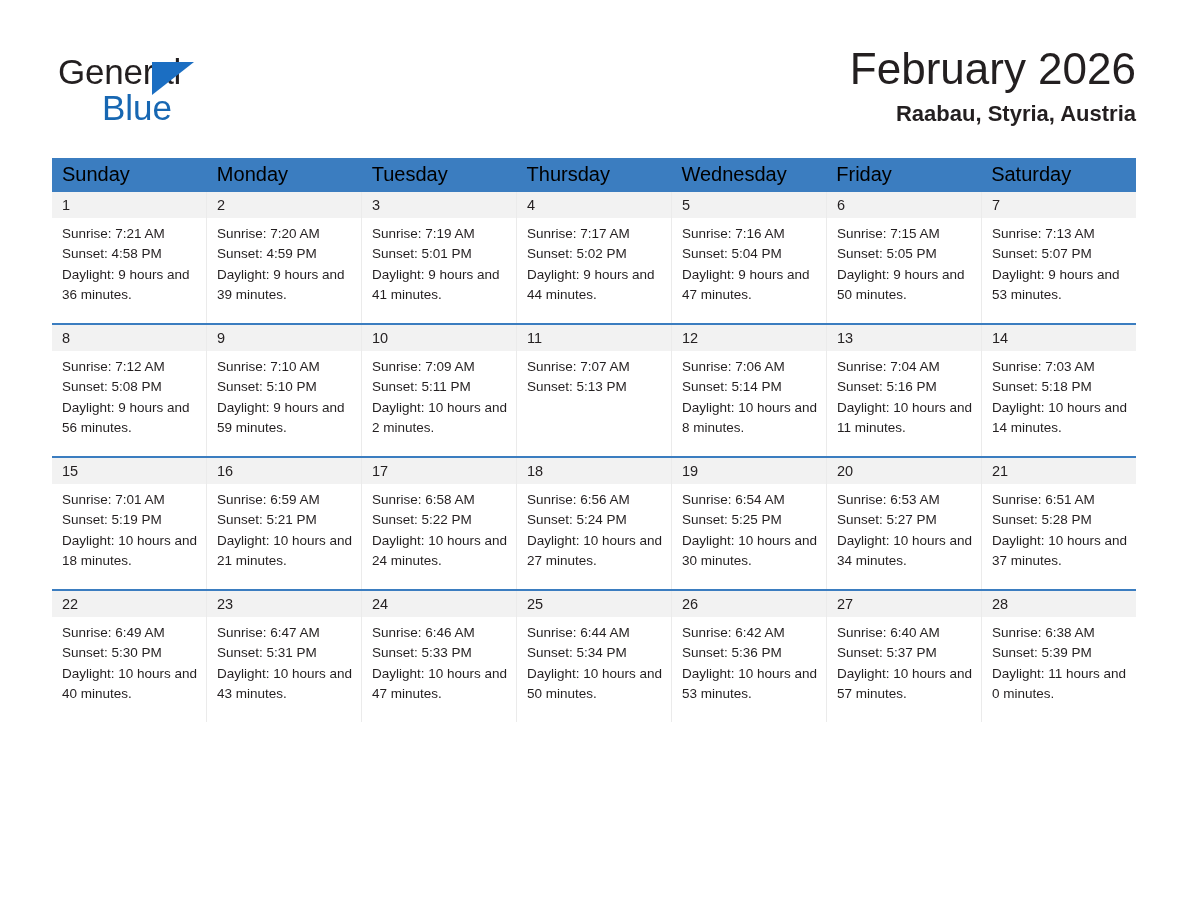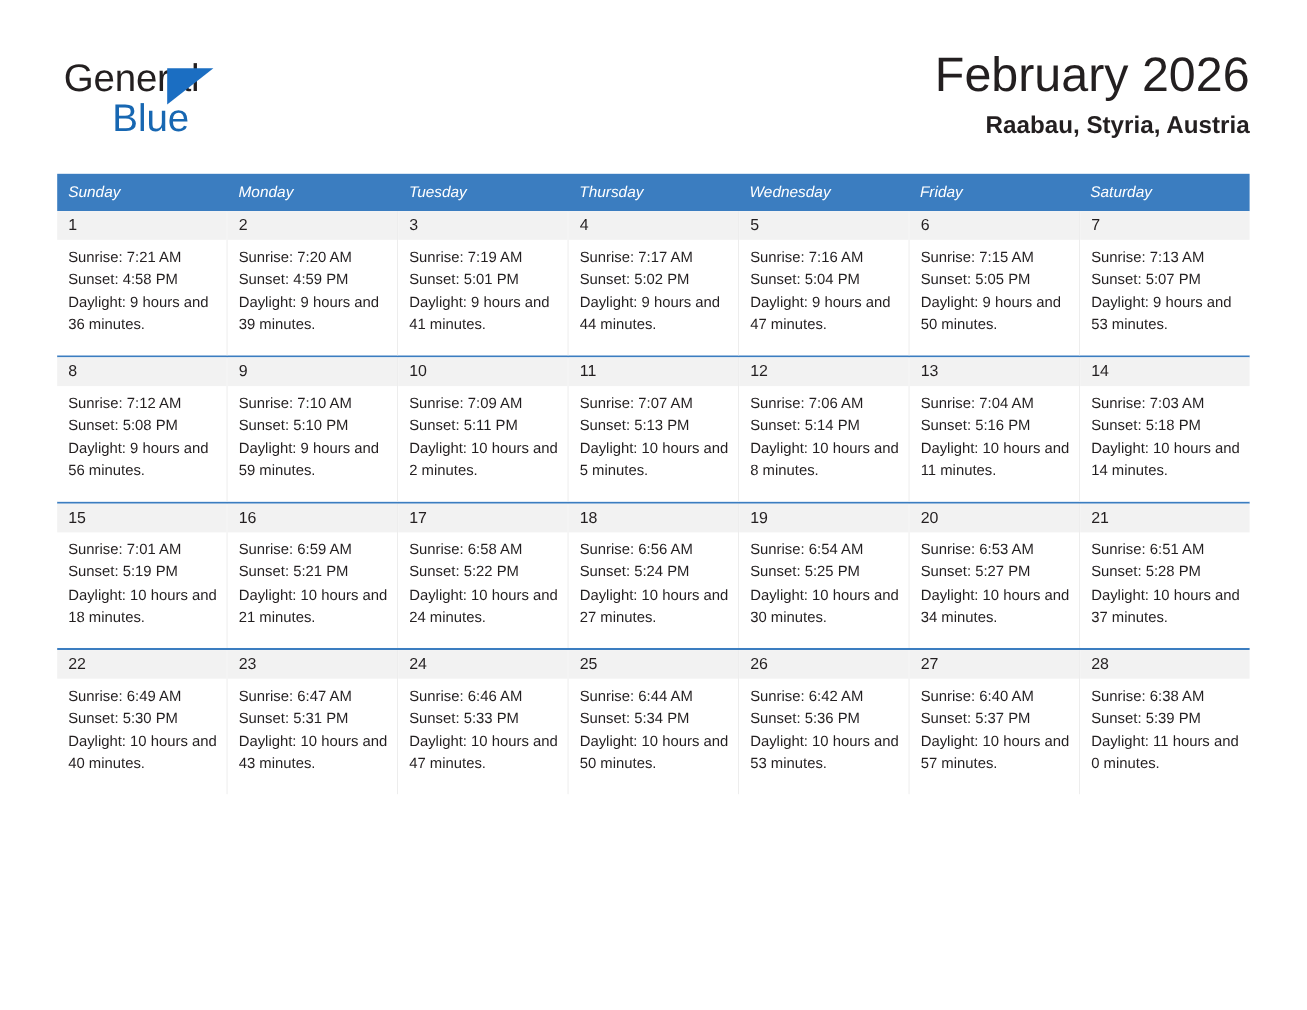--- a/index.html
+++ b/index.html
@@ -92,27 +92,26 @@
     top: 158px;
     width: 1084px;
   }
   .weekdays {
     display: flex;
     background: #3b7dc0;
     height: 32px;
   }
   .weekday {
     flex: 1 1 0;
-    color: #ffffff;
-    font-size: 14px;
+    color: #000000;
+    font-size: 20px;
     line-height: 32px;
     padding-left: 10px;
     box-sizing: border-box;
     white-space: nowrap;
-    font-style: italic;
   }
   .week {
     display: flex;
     border-top: 2px solid #3b7dc0;
     height: 133px;
     box-sizing: border-box;
   }
   .week:first-of-type {
     border-top: none;
   }
@@ -261,21 +260,20 @@
           <div>Sunrise: 7:09 AM</div>
           <div>Sunset: 5:11 PM</div>
           <div class="wrap">Daylight: 10 hours and 2 minutes.</div>
         </div>
       </div>
       <div class="day">
         <div class="day-num">11</div>
         <div class="day-info">
           <div>Sunrise: 7:07 AM</div>
           <div>Sunset: 5:13 PM</div>
-          <div class="wrap">Daylight: 10 hours and 5 minutes.</div>
         </div>
       </div>
       <div class="day">
         <div class="day-num">12</div>
         <div class="day-info">
           <div>Sunrise: 7:06 AM</div>
           <div>Sunset: 5:14 PM</div>
           <div class="wrap">Daylight: 10 hours and 8 minutes.</div>
         </div>
       </div>

